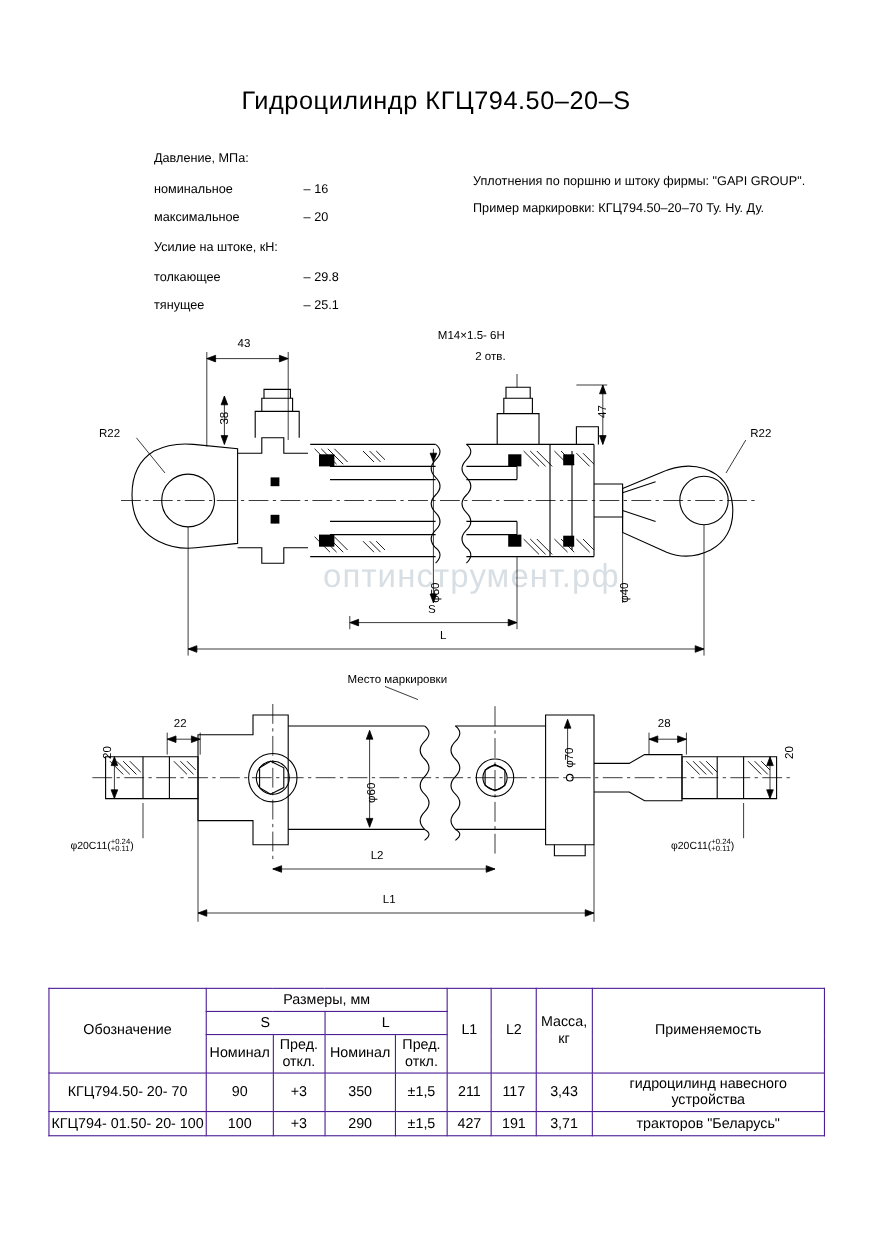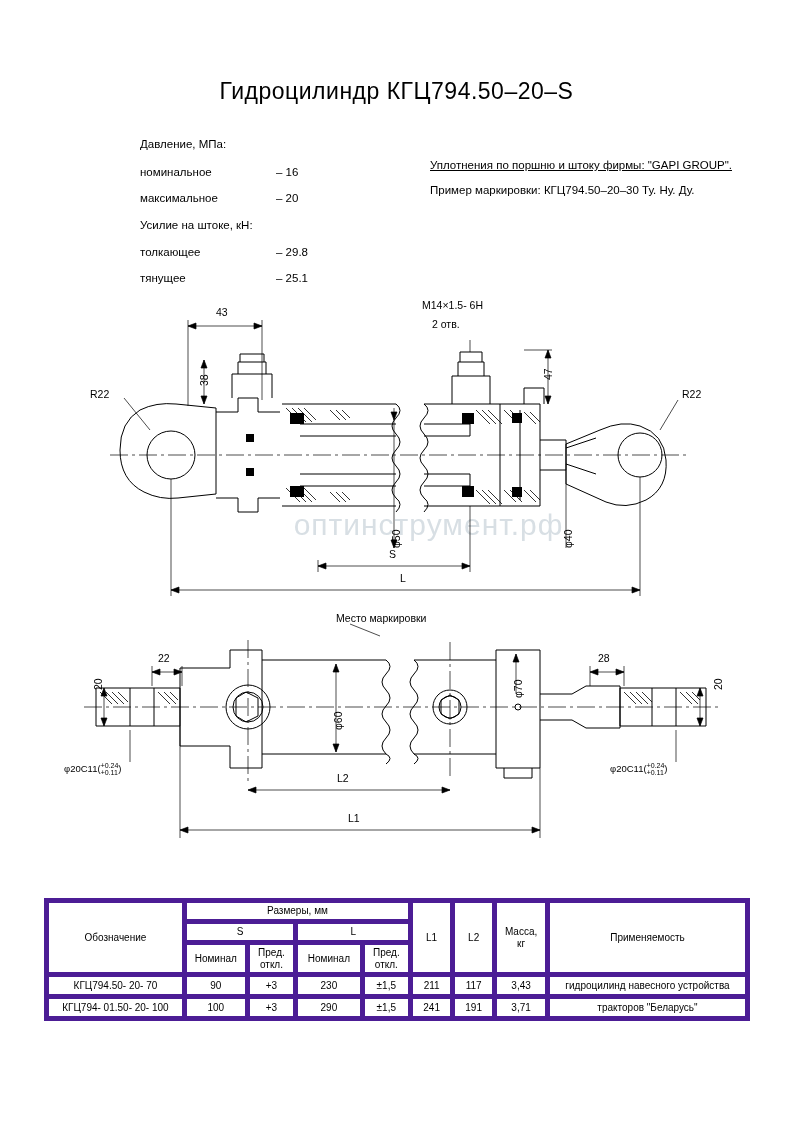--- a/index.html
+++ b/index.html
@@ -69,26 +69,26 @@
   table.spec-table {
     position: absolute;
     left: 44px;
     top: 898px;
     width: 706px;
     border-collapse: collapse;
     font-size: 9.5px;
     background: #fff;
   }
   table.spec-table td, table.spec-table th {
-    border: 5px solid #4c1d95;
+    border: 1px solid #4c1d95;
     text-align: center;
     vertical-align: middle;
     font-weight: normal;
     padding: 2px 1px;
-    font-size: 10px;
+    font-size: 13px;
     line-height: 1.15;
   }
   table.spec-table td.left-col {
     text-align: center;
     width: 142px;
   }
   table.spec-table td.applic {
     width: 212px;
     margin-top: 11px;
   }
@@ -115,22 +115,22 @@
   <div class="spec" style="left:228px; top:166px;">– 16</div>
   <div class="spec spec-left" style="top:192px;">максимальное</div>
   <div class="spec" style="left:228px; top:192px;">– 20</div>
 
   <div class="spec spec-left" style="top:219px;">Усилие на штоке, кН:</div>
   <div class="spec spec-left" style="top:246px;">толкающее</div>
   <div class="spec" style="left:228px; top:246px;">– 29.8</div>
   <div class="spec spec-left" style="top:272px;">тянущее</div>
   <div class="spec" style="left:228px; top:272px;">– 25.1</div>
 
-  <div class="spec spec-right" style="top:159px;text-decoration:underline;">Уплотнения по поршню и штоку фирмы: "GAPI GROUP".</div>
-  <div class="spec spec-right" style="top:184px;">Пример маркировки: КГЦ794.50–20–30 Ту. Ну. Ду.</div>
+  <div class="spec spec-right" style="top:159px;">Уплотнения по поршню и штоку фирмы: "GAPI GROUP".</div>
+  <div class="spec spec-right" style="top:184px;">Пример маркировки: КГЦ794.50–20–70 Ту. Ну. Ду.</div>
 
   <div class="watermark">оптинструмент.рф</div>
 
   <svg class="drawing" viewBox="0 0 793 1123">
     <g stroke="#000" fill="none" stroke-width="1" stroke-linecap="butt">
 
       <path d="M140 410 q-20 12 -20 40 q0 30 24 42 q16 8 34 6 l38 -4 l0 -86 l-40 -4 q-20 -2 -36 6 Z"></path>
       <circle cx="171" cy="455" r="24"></circle>
 
       <path d="M216 412 l22 0 l0 -14 l20 0 l0 14 l22 0"></path>
@@ -321,37 +321,37 @@
 
         <path d="M180 830 L540 830"></path>
         <path d="M180 726 L180 838"></path>
         <path d="M540 768 L540 838"></path>
         <path d="M180 830 l8 -3 l0 6 Z" fill="#000"></path>
         <path d="M540 830 l-8 -3 l0 6 Z" fill="#000"></path>
       </g>
     </g>
   </svg>
 
-  <div class="lbl" style="left:422px; top:299px;text-align:right;">M14×1.5- 6H</div>
+  <div class="lbl" style="left:398px; top:299px;text-align:right;">M14×1.5- 6H</div>
   <div class="lbl" style="left:432px; top:318px;">2 отв.</div>
 
   <div class="lbl" style="left:216px; top:306px;">43</div>
   <div class="rot90 lbl" style="left:198px; top:386px;">38</div>
   <div class="rot90 lbl" style="left:542px; top:380px;">47</div>
 
   <div class="lbl" style="left:90px; top:388px;">R22</div>
   <div class="lbl" style="left:682px; top:388px;">R22</div>
 
   <div class="rot90 lbl" style="left:390px; top:548px;">φ50</div>
   <div class="rot90 lbl" style="left:562px; top:548px;">φ40</div>
 
   <div class="lbl" style="left:389px; top:548px;">S</div>
   <div class="lbl" style="left:400px; top:572px;">L</div>
 
-  <div class="lbl" style="left:336px; top:612px;text-align:right;">Место маркировки</div>
+  <div class="lbl" style="left:316px; top:612px;text-align:right;">Место маркировки</div>
 
   <div class="rot90 lbl" style="left:92px; top:690px;">20</div>
   <div class="lbl" style="left:158px; top:652px;">22</div>
   <div class="lbl" style="left:598px; top:652px;">28</div>
   <div class="rot90 lbl" style="left:712px; top:690px;">20</div>
 
   <div class="rot90 lbl" style="left:332px; top:730px;">φ60</div>
   <div class="rot90 lbl" style="left:512px; top:698px;">φ70</div>
 
   <div class="lbl sm" style="left:64px; top:762px;">
@@ -392,35 +392,35 @@
         <td style="width:44px;">
           <span>Пред.</span><br>
           <span>откл.</span>
         </td>
       </tr>
 
       <tr class="row-data">
         <td class="left-col">КГЦ794.50- 20- 70</td>
         <td>90</td>
         <td>+3</td>
-        <td>230</td>
+        <td>350</td>
         <td>±1,5</td>
         <td>211</td>
         <td>117</td>
         <td>3,43</td>
         <td class="applic">гидроцилинд навесного устройства</td>
       </tr>
 
       <tr class="row-data">
         <td class="left-col">КГЦ794- 01.50- 20- 100</td>
         <td>100</td>
         <td>+3</td>
         <td>290</td>
         <td>±1,5</td>
-        <td>241</td>
+        <td>427</td>
         <td>191</td>
         <td>3,71</td>
         <td class="applic">тракторов "Беларусь"</td>
       </tr>
     </tbody>
   </table>
 
 </div>
 
 </body></html>

